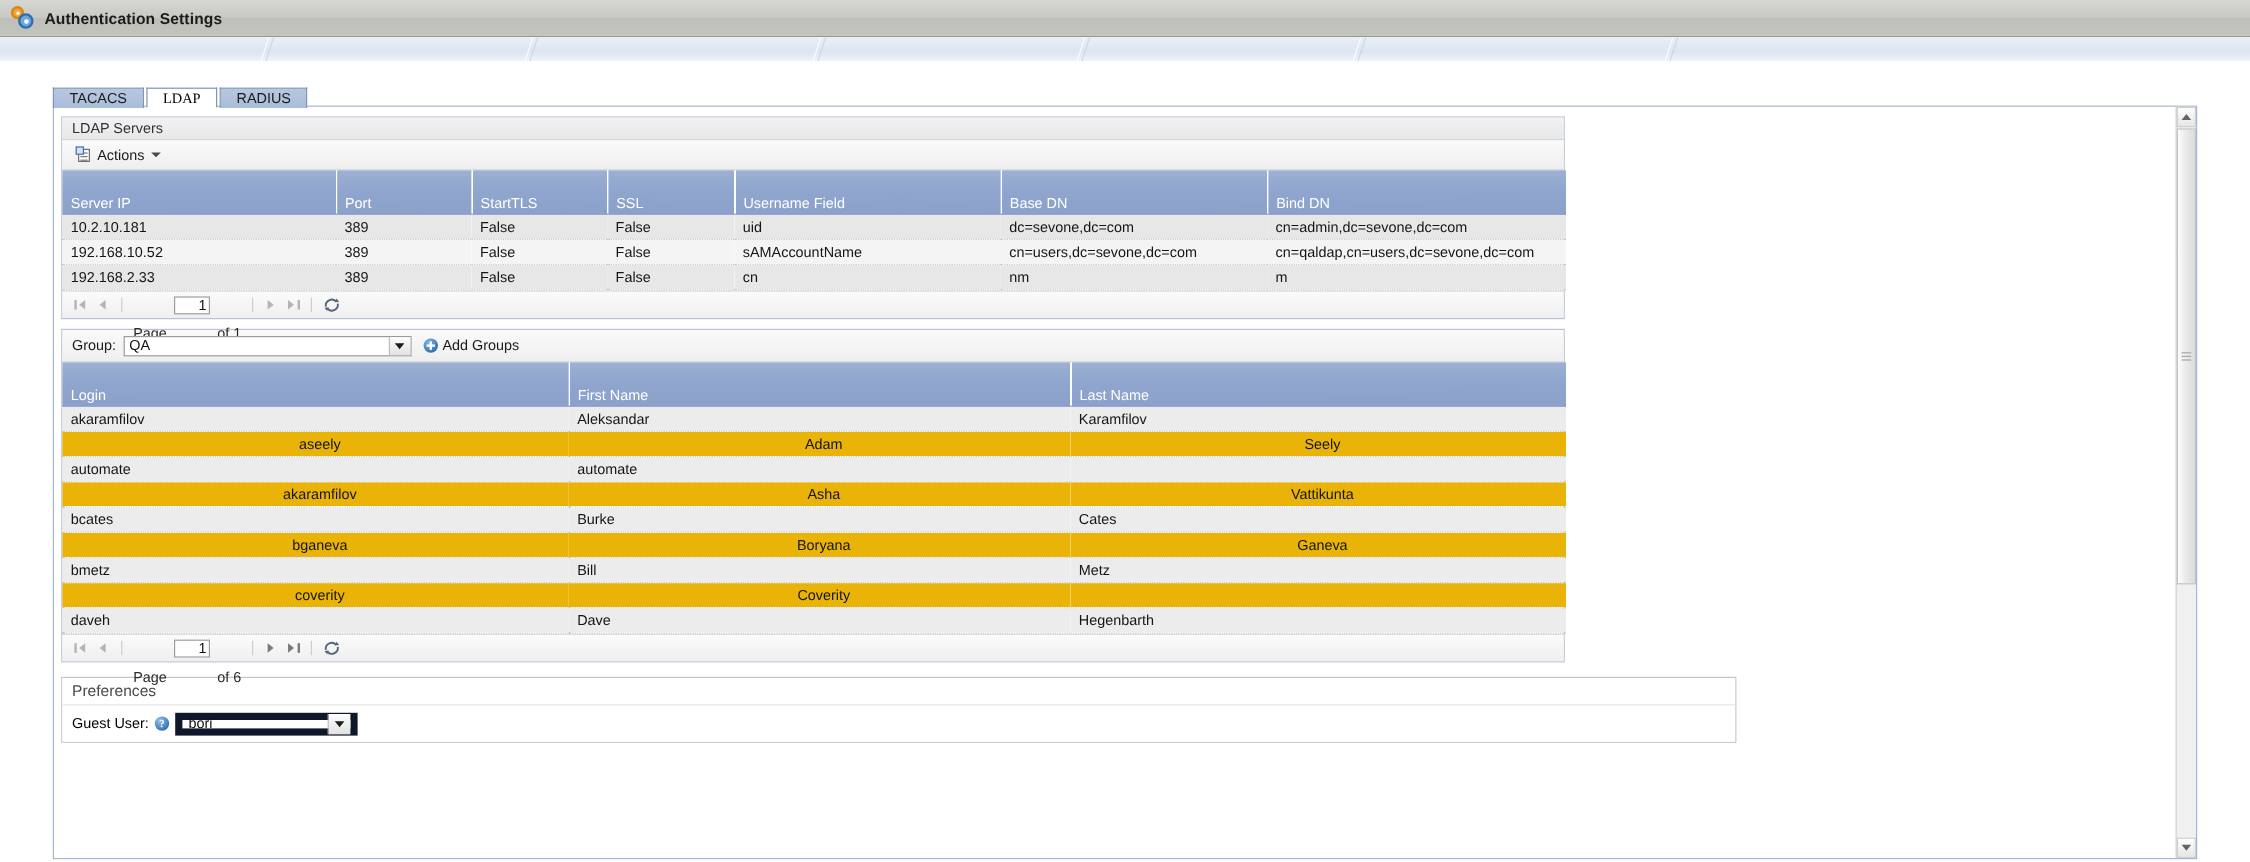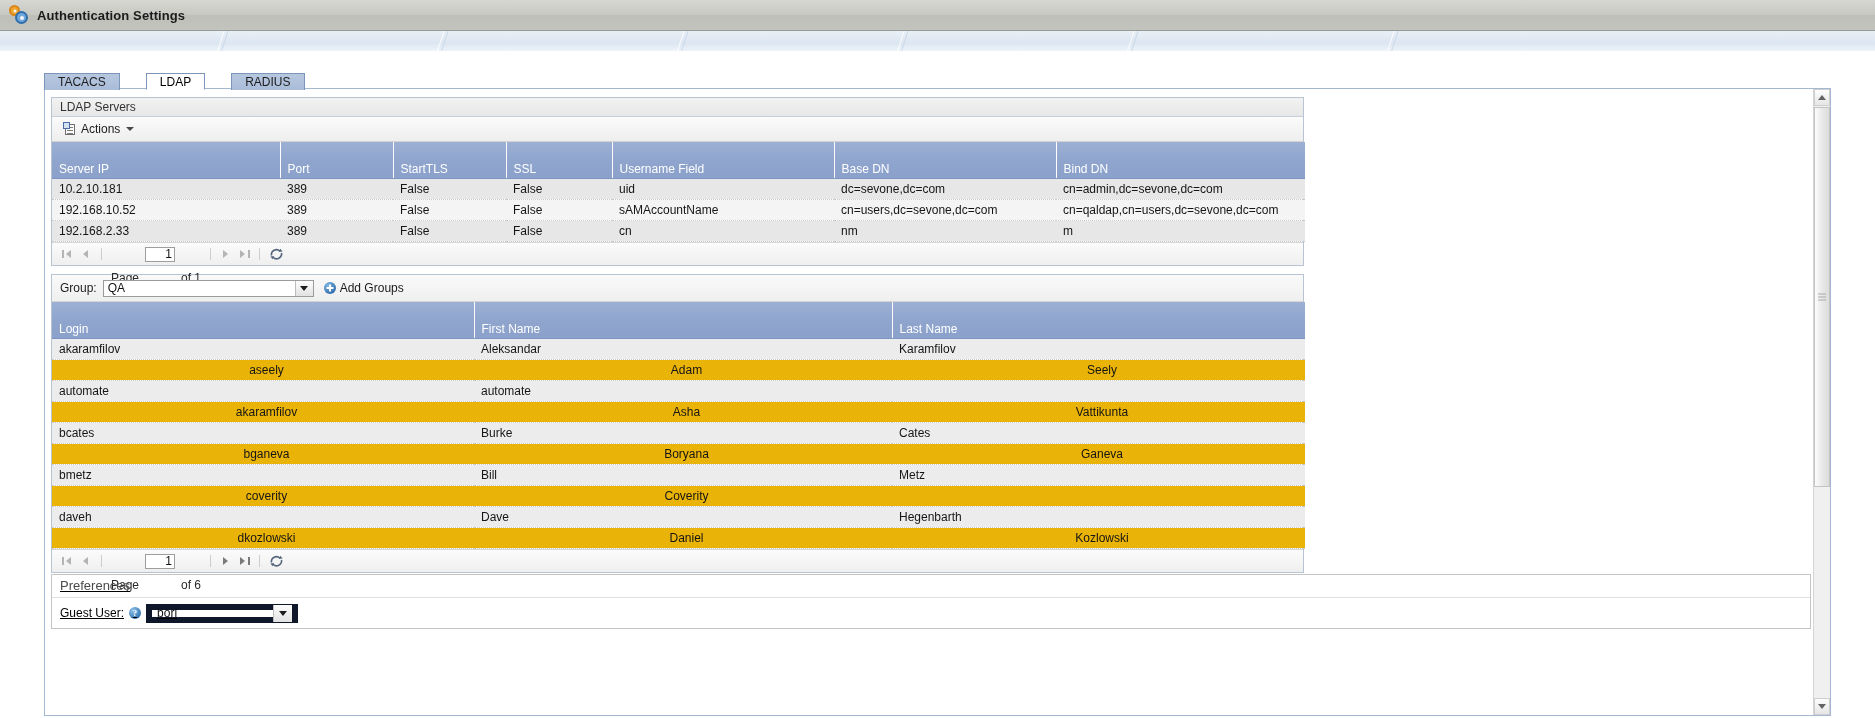--- a/index.html
+++ b/index.html
@@ -100,21 +100,20 @@
 
   
   .tabstrip {
     position: absolute;
     left: 44px;
     top: 20px;
     display: flex;
     align-items: flex-end;
     height: 18px;
     z-index: 5;
-    gap: 24px;
   }
   .tab {
     height: 17px;
     line-height: 16px;
     padding: 0 13px;
     font-size: 12px;
     color: #1c1c1c;
     background: linear-gradient(to bottom, #b7c7e0 0%, #a9bcd8 100%);
     border: 1px solid #7b95bb;
     border-bottom: none;
@@ -123,20 +122,21 @@
     cursor: default;
     text-align: center;
   }
   .tab.active {
     background: #ffffff;
     border: 1px solid #7b95bb;
     border-bottom: 1px solid #ffffff;
     position: relative;
     z-index: 6;
     color: #000;
+    font-family: Liberation Serif, serif;
   }
 
   
   .outer-panel {
     position: absolute;
     left: 44px;
     top: 36px;
     width: 1787px;
     height: 628px;
     border: 1px solid #a4b8d4;
@@ -339,21 +339,21 @@
     height: 26px;
     background: linear-gradient(to bottom, #fafafa 0%, #efefef 100%);
     border-bottom: 1px solid #d4d4d4;
     display: flex;
     align-items: center;
     padding-left: 8px;
     gap: 6px;
   }
   .group-label { font-size: 12px; color: #1b1b1b; }
   .combo {
-    width: 211px;
+    width: 240px;
     height: 17px;
     border: 1px solid #9b9b9b;
     background: #ffffff;
     display: flex;
     box-sizing: border-box;
     position: relative;
     cursor: default;
   }
   .combo .val {
     padding-left: 4px;
@@ -405,26 +405,25 @@
     width: 7px; height: 2px;
     transform: translate(-50%, -50%);
   }
   .plus-icon::after {
     width: 2px; height: 7px;
     transform: translate(-50%, -50%);
   }
 
   
   .prefs {
-    margin: 1px 0 0 6px;
-    width: 1760px;
+    margin: 12px 0 0 6px;
+    width: 1396px;
     border: 1px solid #c4c4c4;
     background: #ffffff;
     box-sizing: border-box;
-    text-decoration: underline;
   }
   .prefs-header {
     height: 22px;
     line-height: 22px;
     padding-left: 8px;
     font-size: 13px;
     color: #4a4a4a;
     background: #ffffff;
     border-bottom: 1px solid #e0e0e0;
   }
@@ -740,25 +739,20 @@
             <tr class="even">
               <td>coverity</td>
               <td>Coverity</td>
               <td></td>
             </tr>
             <tr class="odd">
               <td>daveh</td>
               <td>Dave</td>
               <td>Hegenbarth</td>
             </tr>
-            <tr class="even">
-              <td>dkozlowski</td>
-              <td>Daniel</td>
-              <td>Kozlowski</td>
-            </tr>
           </tbody>
         </table>
 
         <div class="pager">
           <div class="pg-btn">
             <span class="bar-l"></span>
               <span class="tri left" style="left:6px;"></span>
           </div>
           <div class="pg-btn">
             <span class="tri left"></span>

